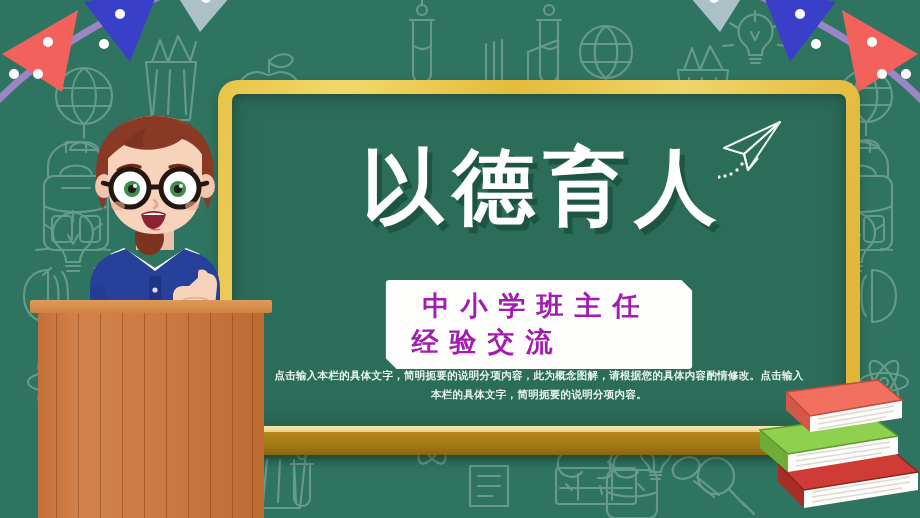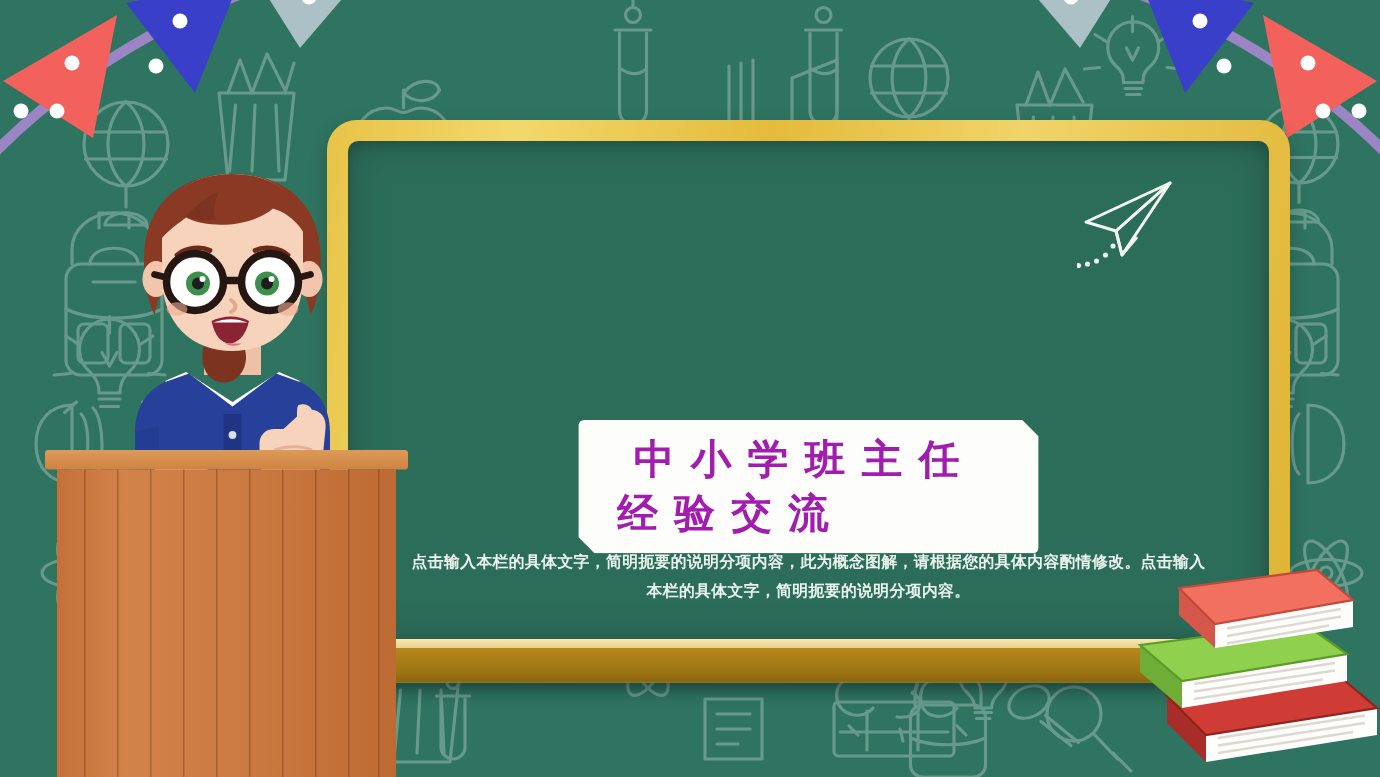--- a/index.html
+++ b/index.html
@@ -357,20 +357,21 @@
           <g fill="#eef5f0">
             <circle cx="24" cy="44" r="1.7"></circle>
               <circle cx="19" cy="50" r="1.7"></circle>
             <circle cx="13" cy="54" r="1.7"></circle>
               <circle cx="7" cy="56" r="1.7"></circle>
             <circle cx="1" cy="57" r="1.7"></circle>
           </g>
         </svg>
       </div>
 
+      <div class="headline">以德育人</div>
 
       <div class="subtitle-wrap">
         <div class="subtitle">中小学班主任经验交流</div>
       </div>
 
       <div class="bodytext">点击输入本栏的具体文字，简明扼要的说明分项内容，此为概念图解，请根据您的具体内容酌情修改。点击输入本栏的具体文字，简明扼要的说明分项内容。</div>
     </div>
   </div>
 
   <div id="teacher">

